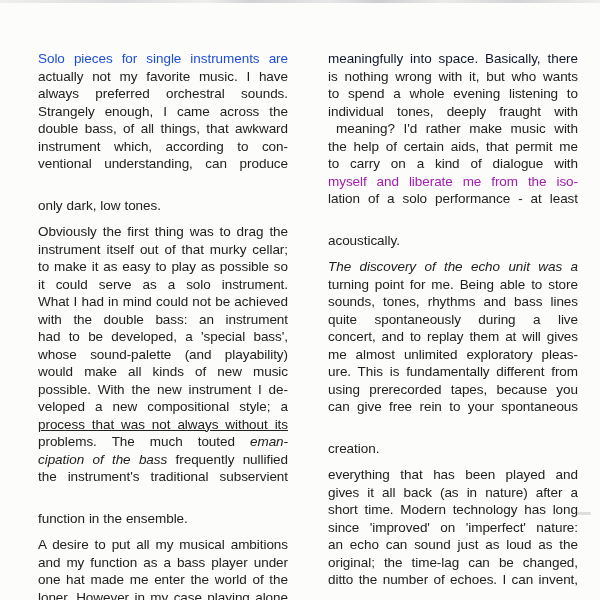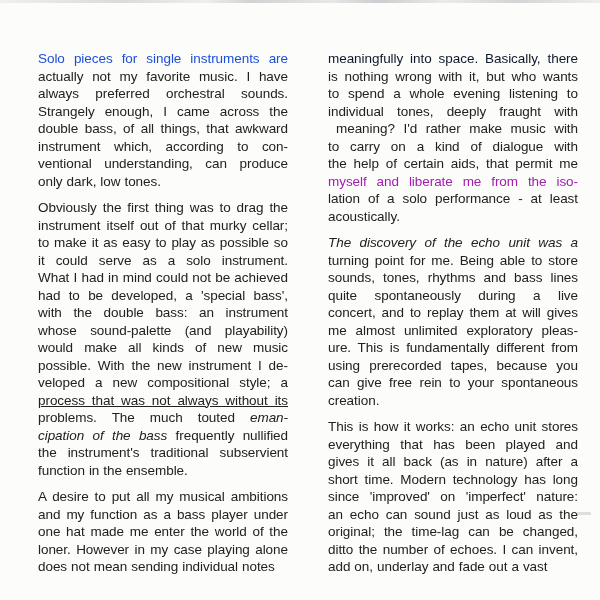--- a/index.html
+++ b/index.html
@@ -64,20 +64,21 @@
     color: #212121;
     letter-spacing: -0.05px;
     word-spacing: 0.3px;
     text-align: justify;
     text-align-last: justify;
     white-space: normal;
     overflow: hidden;
   }
   .line.line-last {
     text-align-last: left;
+    margin-top: 24px;
   }
   .line i {
     font-style: italic;
   }
 </style>
 </head>
 <body style="background: rgb(252, 252, 251);">
 
 <div class="page">
   <div class="scan-top-edge"></div>
@@ -93,22 +94,22 @@
           <div class="line" style="color: rgb(33, 33, 33);">instrument which, according to con-</div>
           <div class="line" style="color: rgb(33, 33, 33);">ventional understanding, can produce</div>
           <div class="line line-last" style="color: rgb(33, 33, 33);">only dark, low tones.</div>
         </div>
         <div class="paragraph">
           <div class="line" style="color: rgb(33, 33, 33);">Obviously the first thing was to drag the</div>
           <div class="line" style="color: rgb(33, 33, 33);">instrument itself out of that murky cellar;</div>
           <div class="line" style="color: rgb(33, 33, 33);">to make it as easy to play as possible so</div>
           <div class="line" style="color: rgb(33, 33, 33);">it could serve as a solo instrument.</div>
           <div class="line" style="color: rgb(33, 33, 33);">What I had in mind could not be achieved</div>
+          <div class="line" style="color: rgb(33, 33, 33);">with the double bass: an instrument</div>
           <div class="line" style="color: rgb(33, 33, 33);">had to be developed, a 'special bass',</div>
-          <div class="line" style="color: rgb(33, 33, 33);">with the double bass: an instrument</div>
           <div class="line" style="color: rgb(33, 33, 33);">whose sound-palette (and playability)</div>
           <div class="line" style="color: rgb(33, 33, 33);">would make all kinds of new music</div>
           <div class="line" style="color: rgb(33, 33, 33);">possible. With the new instrument I de-</div>
           <div class="line" style="color: rgb(33, 33, 33);">veloped a new compositional style; a</div>
           <div class="line" style="color: rgb(33, 33, 33); text-decoration: underline;">process that was not always without its</div>
           <div class="line" style="color: rgb(33, 33, 33);">problems. The much touted <i>eman-</i></div>
           <div class="line" style="color: rgb(33, 33, 33);"><i>cipation of the bass</i> frequently nullified</div>
           <div class="line" style="color: rgb(33, 33, 33);">the instrument's traditional subservient</div>
           <div class="line line-last" style="color: rgb(33, 33, 33);">function in the ensemble.</div>
         </div>
@@ -120,40 +121,39 @@
           <div class="line line-last" style="color: rgb(33, 33, 33);">does not mean sending individual notes</div>
         </div>
       </div>
     <div class="column">
         <div class="paragraph">
           <div class="line" style="color: #0f172a;">meaningfully into space. Basically, there</div>
           <div class="line" style="color: rgb(33, 33, 33);">is nothing wrong with it, but who wants</div>
           <div class="line" style="color: rgb(33, 33, 33);">to spend a whole evening listening to</div>
           <div class="line" style="color: rgb(33, 33, 33);">individual tones, deeply fraught with</div>
           <div class="line" style="color: rgb(33, 33, 33); margin-left: 8px;">meaning? I'd rather make music with</div>
+          <div class="line" style="color: rgb(33, 33, 33);">the help of certain aids, that permit me</div>
           <div class="line" style="color: rgb(33, 33, 33);">to carry on a kind of dialogue with</div>
-          <div class="line" style="color: rgb(33, 33, 33);">the help of certain aids, that permit me</div>
           <div class="line" style="color: #a21caf;">myself and liberate me from the iso-</div>
           <div class="line" style="color: rgb(33, 33, 33);">lation of a solo performance - at least</div>
           <div class="line line-last" style="color: rgb(33, 33, 33);">acoustically.</div>
         </div>
         <div class="paragraph">
           <div class="line" style="color: rgb(33, 33, 33); font-style: italic;">The discovery of the echo unit was a</div>
           <div class="line" style="color: rgb(33, 33, 33);">turning point for me. Being able to store</div>
           <div class="line" style="color: rgb(33, 33, 33);">sounds, tones, rhythms and bass lines</div>
           <div class="line" style="color: rgb(33, 33, 33);">quite spontaneously during a live</div>
           <div class="line" style="color: rgb(33, 33, 33);">concert, and to replay them at will gives</div>
           <div class="line" style="color: rgb(33, 33, 33);">me almost unlimited exploratory pleas-</div>
           <div class="line" style="color: rgb(33, 33, 33);">ure. This is fundamentally different from</div>
           <div class="line" style="color: rgb(33, 33, 33);">using prerecorded tapes, because you</div>
           <div class="line" style="color: rgb(33, 33, 33);">can give free rein to your spontaneous</div>
           <div class="line line-last" style="color: rgb(33, 33, 33);">creation.</div>
         </div>
         <div class="paragraph">
-          <div class="line" style="color: rgb(33, 33, 33);">This is how it works: an echo unit stores</div>
           <div class="line" style="color: rgb(33, 33, 33);">everything that has been played and</div>
           <div class="line" style="color: rgb(33, 33, 33);">gives it all back (as in nature) after a</div>
           <div class="line" style="color: rgb(33, 33, 33);">short time. Modern technology has long</div>
           <div class="line" style="color: rgb(33, 33, 33);">since 'improved' on 'imperfect' nature:</div>
           <div class="line" style="color: rgb(33, 33, 33);">an echo can sound just as loud as the</div>
           <div class="line" style="color: rgb(33, 33, 33);">original; the time-lag can be changed,</div>
           <div class="line" style="color: rgb(33, 33, 33);">ditto the number of echoes. I can invent,</div>
           <div class="line line-last" style="color: rgb(33, 33, 33);">add on, underlay and fade out a vast</div>
         </div>
       </div>

